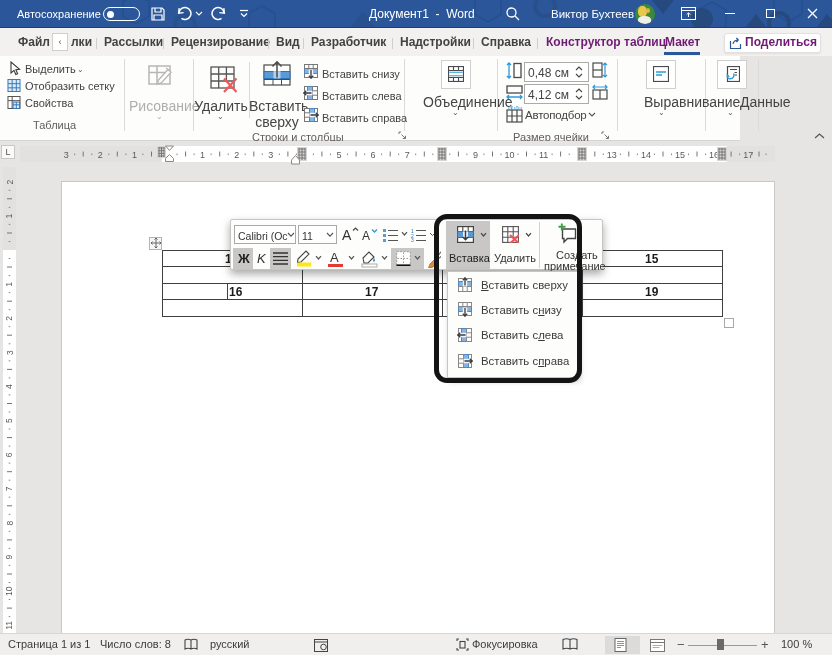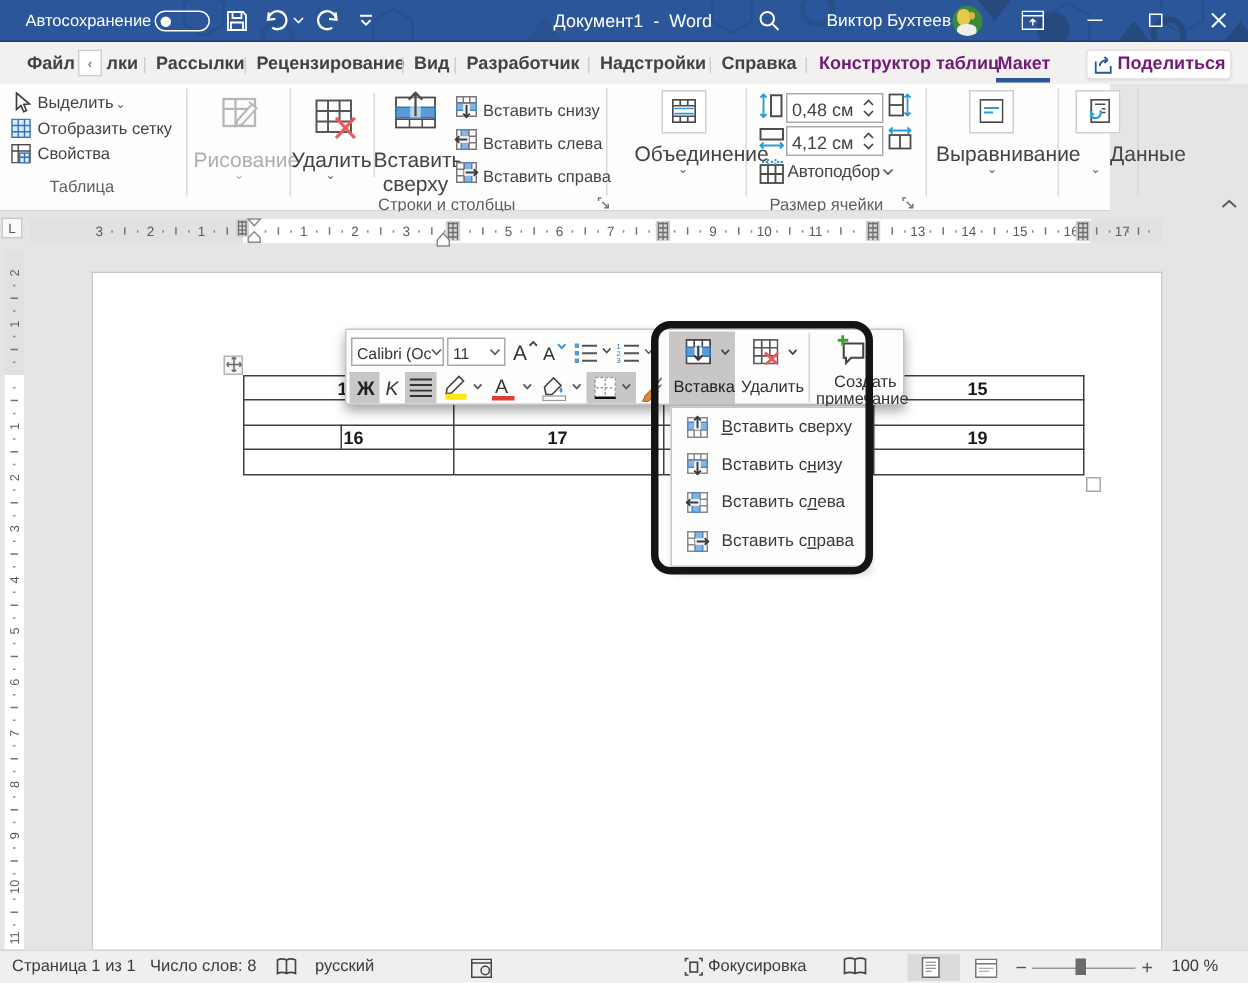--- a/index.html
+++ b/index.html
@@ -284,21 +284,21 @@
   <svg class="abs" style="left:601px; top:75px;" width="9" height="9" viewBox="0 0 9 9">
     <path d="M1 3 V1 h2" fill="none" stroke="#777" stroke-width="1"></path>
     <path d="M3.5 3.5 L7.5 7.5 M7.5 4.8 v2.7 h-2.7" fill="none" stroke="#777" stroke-width="1"></path>
   </svg>
 
   <div class="abs" style="left:646px; top:4px; width:30px; height:29px; border:1px solid #d0cfce; background:#fff;"></div>
   <svg class="abs" style="left:653px; top:10px;" width="16" height="16" viewBox="0 0 16 16">
     <rect x="0.5" y="0.5" width="15" height="15" fill="none" stroke="#4a4a4a" stroke-width="1.2"></rect>
     <path d="M3 6 h10 M3 9 h6" stroke="#2e9bd6" stroke-width="1.4"></path>
   </svg>
-  <div class="bigbtnlabel" style="left:624px; top:38px; width:76px;">Выравнивание</div>
+  <div class="bigbtnlabel" style="left:644px; top:38px; width:76px;">Выравнивание</div>
   <div class="chev" style="left:658px; top:52px;">⌄</div>
 
   <div class="abs" style="left:717px; top:4px; width:30px; height:29px; border:1px solid #d0cfce; background:#fff;"></div>
   <svg class="abs" style="left:724px; top:10px;" width="16" height="16" viewBox="0 0 16 16">
     <rect x="3.5" y="0.5" width="12" height="15" fill="none" stroke="#4a4a4a" stroke-width="1.2"></rect>
     <path d="M6 3.5 h7 M10.5 6.5 h2.5 M10.5 9 h2.5" stroke="#4a4a4a"></path>
     <path d="M9.5 7.5 A3.6 3.6 0 1 1 3 10.8" fill="none" stroke="#2e9bd6" stroke-width="1.5"></path>
     <path d="M2.5 7.5 l0.3 3.6 3.4 -0.6" fill="#2e9bd6" stroke="none"></path>
   </svg>
   <div class="bigbtnlabel" style="left:740px; top:38px; width:40px;">Данные</div>

